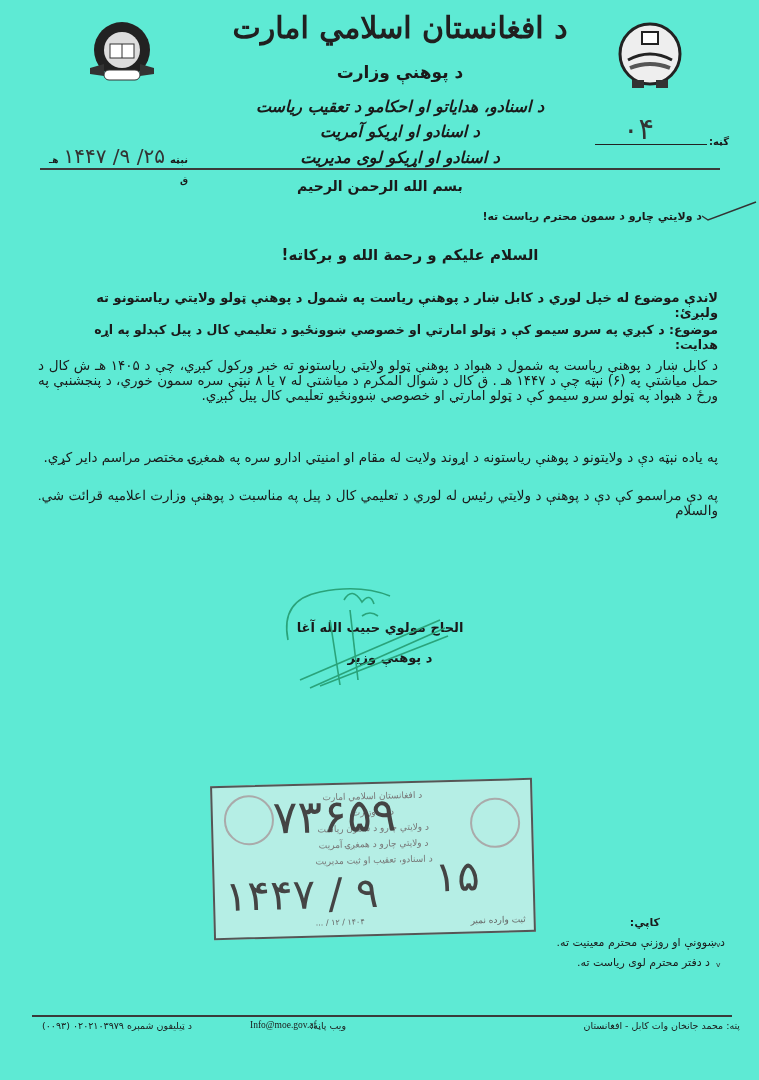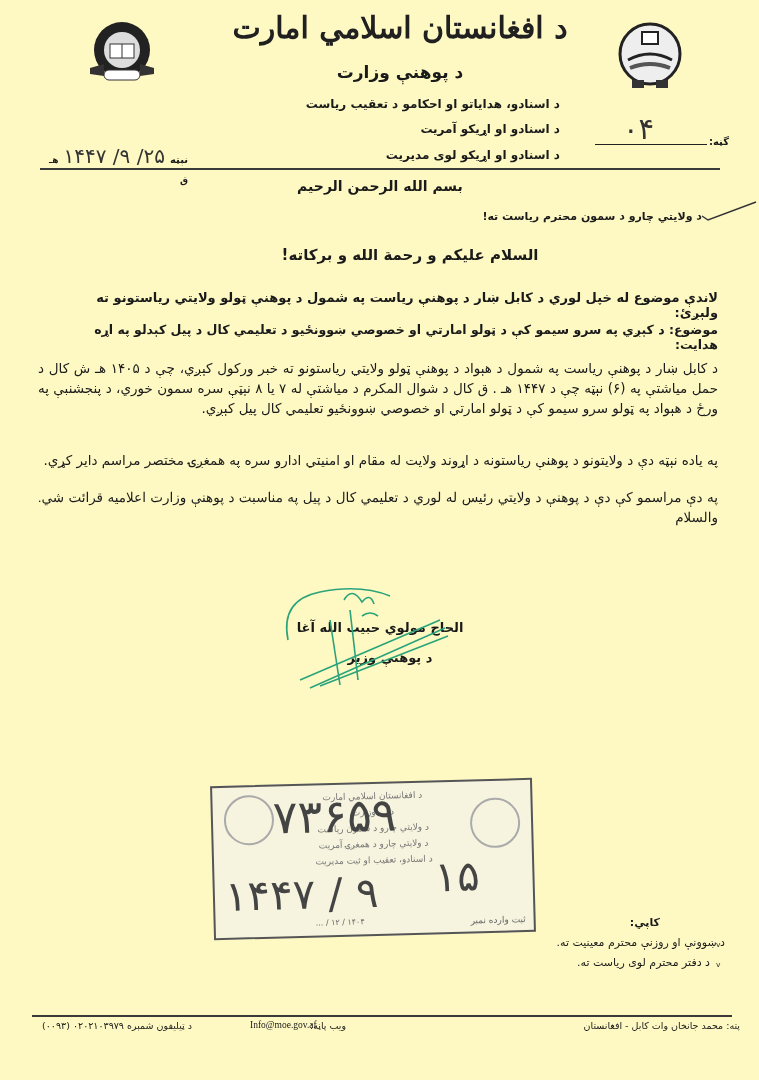--- a/index.html
+++ b/index.html
@@ -1,26 +1,26 @@
 <!DOCTYPE html>
 <html><head>
 <meta charset="utf-8">
 <style>
   html,body{margin:0;padding:0;}
   body{width:759px;height:1080px;background:#f3f3f1;position:relative;overflow:hidden;font-family:"DejaVu Sans",sans-serif;color:#1a1a1a;}
-  .page{position:absolute;left:0;top:0;width:759px;height:1080px;background:#fef9c3;}
+  .page{position:absolute;left:0;top:0;width:759px;height:1080px;background:#5eead4;}
   .abs{position:absolute;}
   .rtl{direction:rtl;text-align:right;}
   .center{text-align:center;}
   .bold{font-weight:bold;}
   .title-cal{left:200px;top:10px;width:400px;font-family:"DejaVu Serif",serif;font-size:30px;font-weight:bold;text-align:center;direction:rtl;color:#202020;letter-spacing:1px;}
   .ministry{left:250px;top:62px;width:300px;font-size:17px;font-weight:bold;text-align:center;direction:rtl;}
-  .sub{left:240px;width:320px;font-size:12px;font-weight:bold;text-align:right;direction:rtl;}
+  .sub{left:240px;width:320px;font-size:16px;font-weight:bold;text-align:center;direction:rtl;font-style:italic;}
   .hr{height:2px;background:#3a3a3a;}
-  .body-text{font-size:13.5px;line-height:20px;direction:rtl;text-align:justify;}
+  .body-text{font-size:13.5px;line-height:15px;direction:rtl;text-align:justify;}
   .sig-green{stroke:#2aa37a;fill:none;stroke-width:1.6;}
   .stamp{border:2px solid #555;background:rgba(240,240,240,0.6);}
   .footer{font-size:9.5px;}
 </style>
 </head>
 <body>
 
 <div class="page">
 
   <div class="abs" style="left:86px;top:18px;width:72px;height:64px;">

